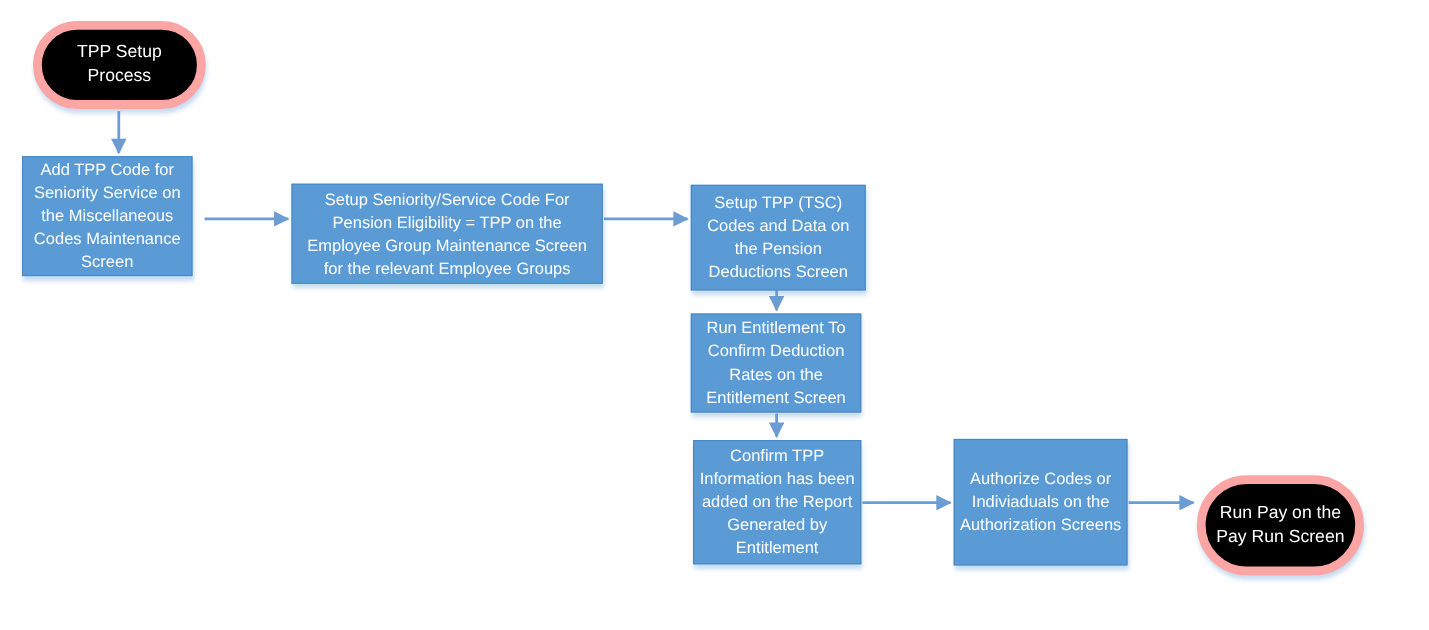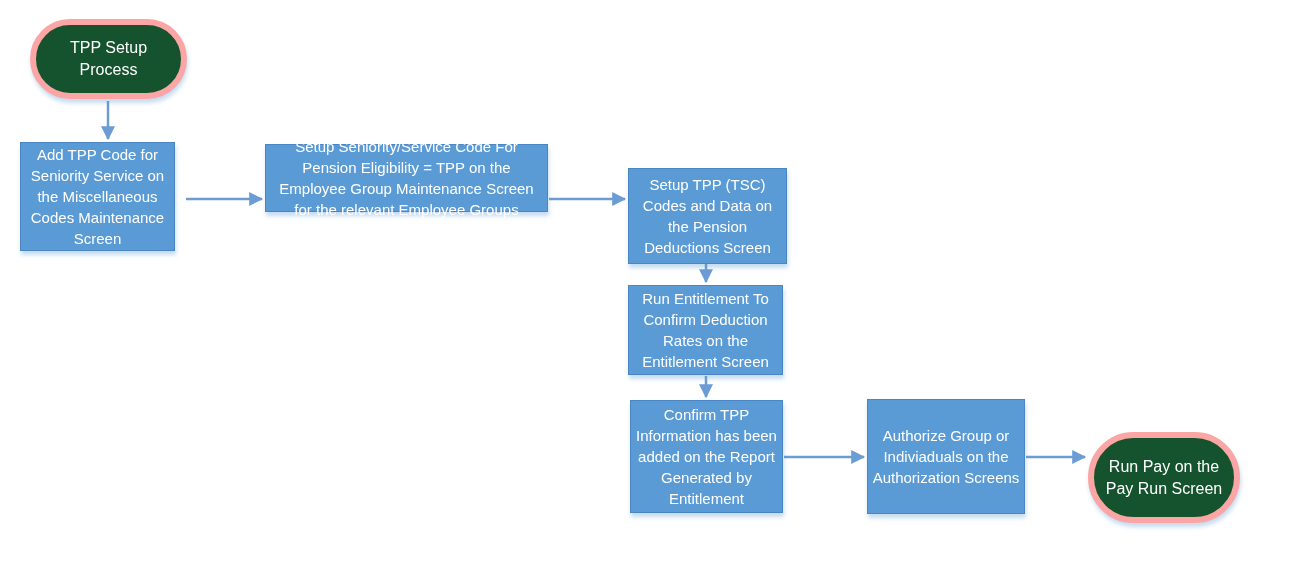--- a/index.html
+++ b/index.html
@@ -33,32 +33,32 @@
   }
 
   .process {
     background: #5B9BD5;
     border: 1px solid #4A86C5;
     box-shadow: 1px 4px 4px rgba(91,155,213,0.35);
     padding: 2px 4px;
   }
 
   .terminator {
-    background: #14532d;
-    border: 6px solid #fca5a5;
+    background: #000000;
+    border: 8px solid #fca5a5;
     box-shadow: 1px 4px 4px rgba(91,155,213,0.35);
     font-size: 16px;
     line-height: 22px;
     padding: 2px 6px;
   }
 
   
   #node-start          { left: 30px;   top: 19px;  width: 157px; height: 80px;  border-radius: 40px; }
   #node-add-tpp-code   { left: 20px;   top: 142px; width: 155px; height: 109px; }
-  #node-setup-seniority{ left: 265px;  top: 144px; width: 283px; height: 68px;  }
+  #node-setup-seniority{ left: 265px;  top: 167px; width: 283px; height: 91px;  }
   #node-setup-tsc      { left: 628px;  top: 168px; width: 159px; height: 96px;  }
   #node-run-entitlement{ left: 628px;  top: 285px; width: 155px; height: 90px;  }
   #node-confirm-tpp    { left: 630px;  top: 400px; width: 153px; height: 113px; }
   #node-authorize      { left: 867px;  top: 399px; width: 158px; height: 115px; }
   #node-run-pay        { left: 1088px; top: 412px; width: 152px; height: 91px;  border-radius: 46px; margin-top: 20px; }
 </style>
 </head>
 <body>
 
 <div class="canvas">
@@ -98,20 +98,20 @@
 
   <div id="node-confirm-tpp" class="node process">
     <span>Confirm TPP Information has been added on the Report Generated by Entitlement</span>
   </div>
 
   <div id="node-run-entitlement" class="node process">
     <span>Run Entitlement To Confirm Deduction Rates on the Entitlement Screen</span>
   </div>
 
   <div id="node-authorize" class="node process">
-    <span>Authorize Group or Indiviaduals on the Authorization Screens</span>
+    <span>Authorize Codes or Indiviaduals on the Authorization Screens</span>
   </div>
 
   <div id="node-run-pay" class="node terminator">
     <span>Run Pay on the Pay Run Screen</span>
   </div>
 
 </div>
 
 </body></html>

